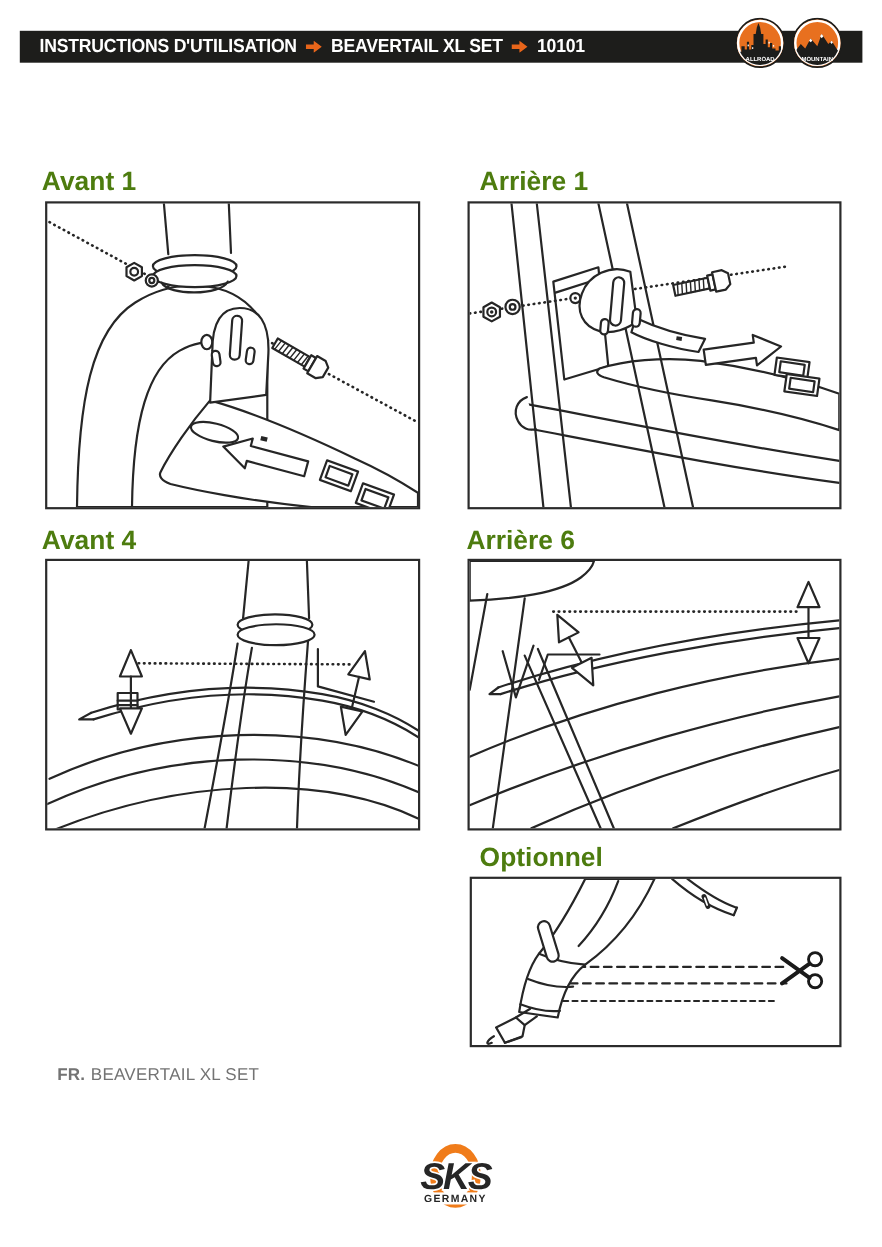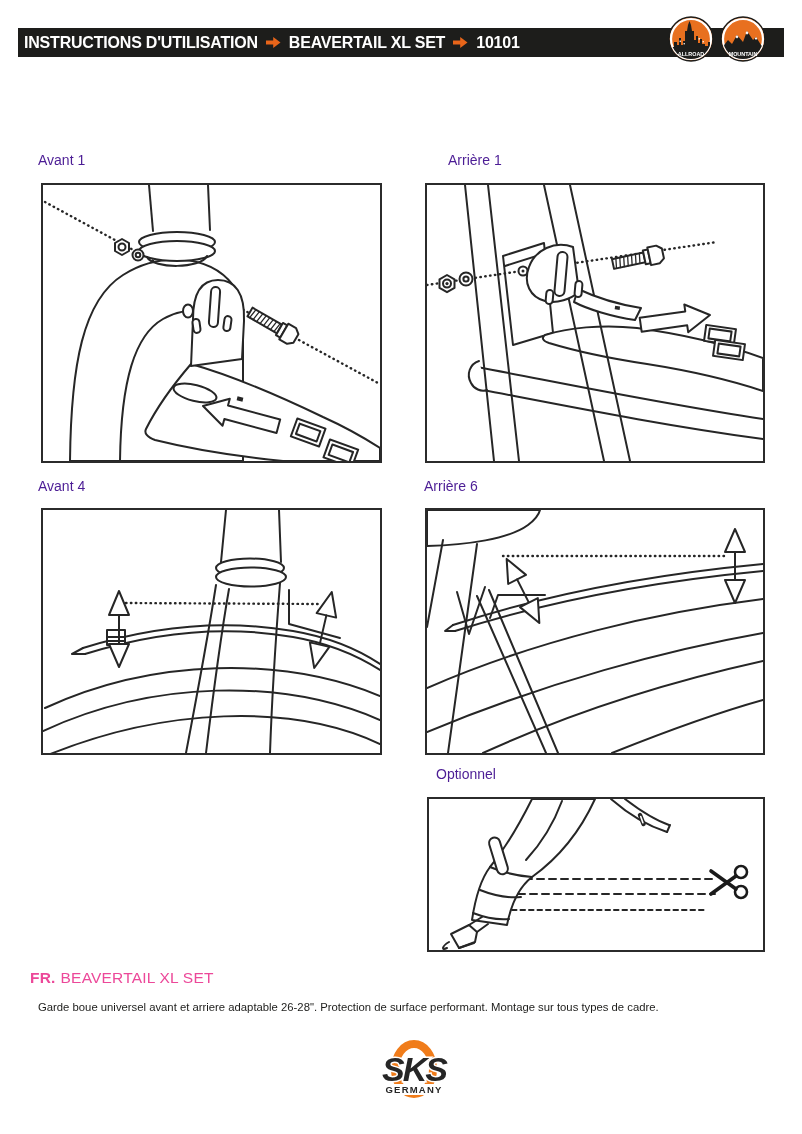--- a/index.html
+++ b/index.html
@@ -1,54 +1,54 @@
 <!DOCTYPE html>
 <html><head>
 <meta charset="utf-8">
 <style>
   html,body{margin:0;padding:0;background:#fff}
   .page{position:relative;width:802px;height:1134px;background:#fff;overflow:hidden;
         font-family:"Liberation Sans",sans-serif;color:#1d1d1b}
 
   
   .topbar{position:absolute;left:18px;top:28px;width:766px;height:29px;background:#1d1d1b;
-          display:flex;align-items:center;gap:8px;padding-left:6px;box-sizing:border-box}
+          display:flex;align-items:center;gap:8px;padding-left:18px;box-sizing:border-box}
   .topbar .seg{color:#fff;font-weight:bold;font-size:16px;letter-spacing:-0.2px;white-space:nowrap;
                transform:scaleY(1.08)}
   .badge{position:absolute;top:16px}
   .badge text{font-family:"Liberation Sans",sans-serif}
 
   
-  .title{position:absolute;font-size:14px;font-weight:normal;color:#4c1d95}
+  .title{position:absolute;font-size:24px;font-weight:bold;color:#4d7c0f}
 
   
   .panel{position:absolute;border:2px solid #2b2b2b;background:#fff;box-sizing:border-box}
   .panel svg{display:block;width:100%;height:100%}
   .ln{fill:none;stroke:#262626;stroke-width:2;stroke-linecap:round;stroke-linejoin:round}
   .fw{fill:#fff;stroke:#262626;stroke-width:2;stroke-linecap:round;stroke-linejoin:round}
   .blk{fill:#262626;stroke:none}
   .thin{stroke-width:1.3}
   .dot{stroke-dasharray:0.5 4.4;stroke-width:2.4}
   .dash{stroke-dasharray:7 5}
   .dash2{stroke-dasharray:4.5 4}
 
   #panel-avant-1{left:41px;top:183px;width:341px;height:280px}
   #panel-arriere-1{left:425px;top:183px;width:340px;height:280px}
   #panel-avant-2{left:41px;top:508px;width:341px;height:247px}
   #panel-arriere-2{left:425px;top:508px;width:340px;height:247px}
   #panel-optionnel{left:427px;top:797px;width:338px;height:155px}
 
   #title-avant-1{left:38px;top:152px}
-  #title-arriere-1{left:448px;top:152px}
+  #title-arriere-1{left:436px;top:152px}
   #title-avant-2{left:38px;top:478px}
   #title-arriere-2{left:424px;top:478px}
   #title-optionnel{left:436px;top:766px}
 
   
-  .fr-line{position:absolute;left:30px;top:969px;font-size:15.5px;color:#ec4899;letter-spacing:0.2px}
+  .fr-line{position:absolute;left:52px;top:969px;font-size:15.5px;color:#737373;letter-spacing:0.2px}
   .fr-line .lang{font-weight:bold;margin-right:5px}
   .desc{position:absolute;left:38px;top:1001px;font-size:11.3px;color:#1d1d1b}
   .logo{position:absolute;left:368px;top:1040px}
 </style>
 </head>
 <body>
 
 <div class="page">
 
   <div class="topbar">
@@ -318,21 +318,20 @@
         <path d="M282,95 L307,77" stroke="#1a1a1a" stroke-width="3.6" stroke-linecap="round" fill="none"></path>
         <circle cx="312" cy="73" r="6" fill="none" stroke="#1a1a1a" stroke-width="2.6"></circle>
         <circle cx="312" cy="93" r="6" fill="none" stroke="#1a1a1a" stroke-width="2.6"></circle>
       </g>
     </svg>
   </div>
 
   <div class="fr-line">
     <span class="lang">FR.</span><span>BEAVERTAIL XL SET</span>
   </div>
-  <div class="desc">Garde boue universel avant et arriere adaptable 26-28". Protection de surface performant. Montage sur tous types de cadre.</div>
 
   <svg class="logo" width="92" height="62" viewBox="0 0 92 62">
     <ellipse cx="46" cy="29" rx="19" ry="25" fill="none" stroke="#f07c1a" stroke-width="8"></ellipse>
     <text x="46" y="41" text-anchor="middle" font-size="34" font-weight="bold" font-style="italic" letter-spacing="-2" fill="#262626" stroke="#ffffff" stroke-width="3" paint-order="stroke">SKS</text>
     <rect x="16" y="44" width="60" height="11" fill="#ffffff"></rect>
     <text x="46" y="53" text-anchor="middle" font-size="9.5" font-weight="bold" letter-spacing="1.2" fill="#262626">GERMANY</text>
   </svg>
 
 </div>
 

